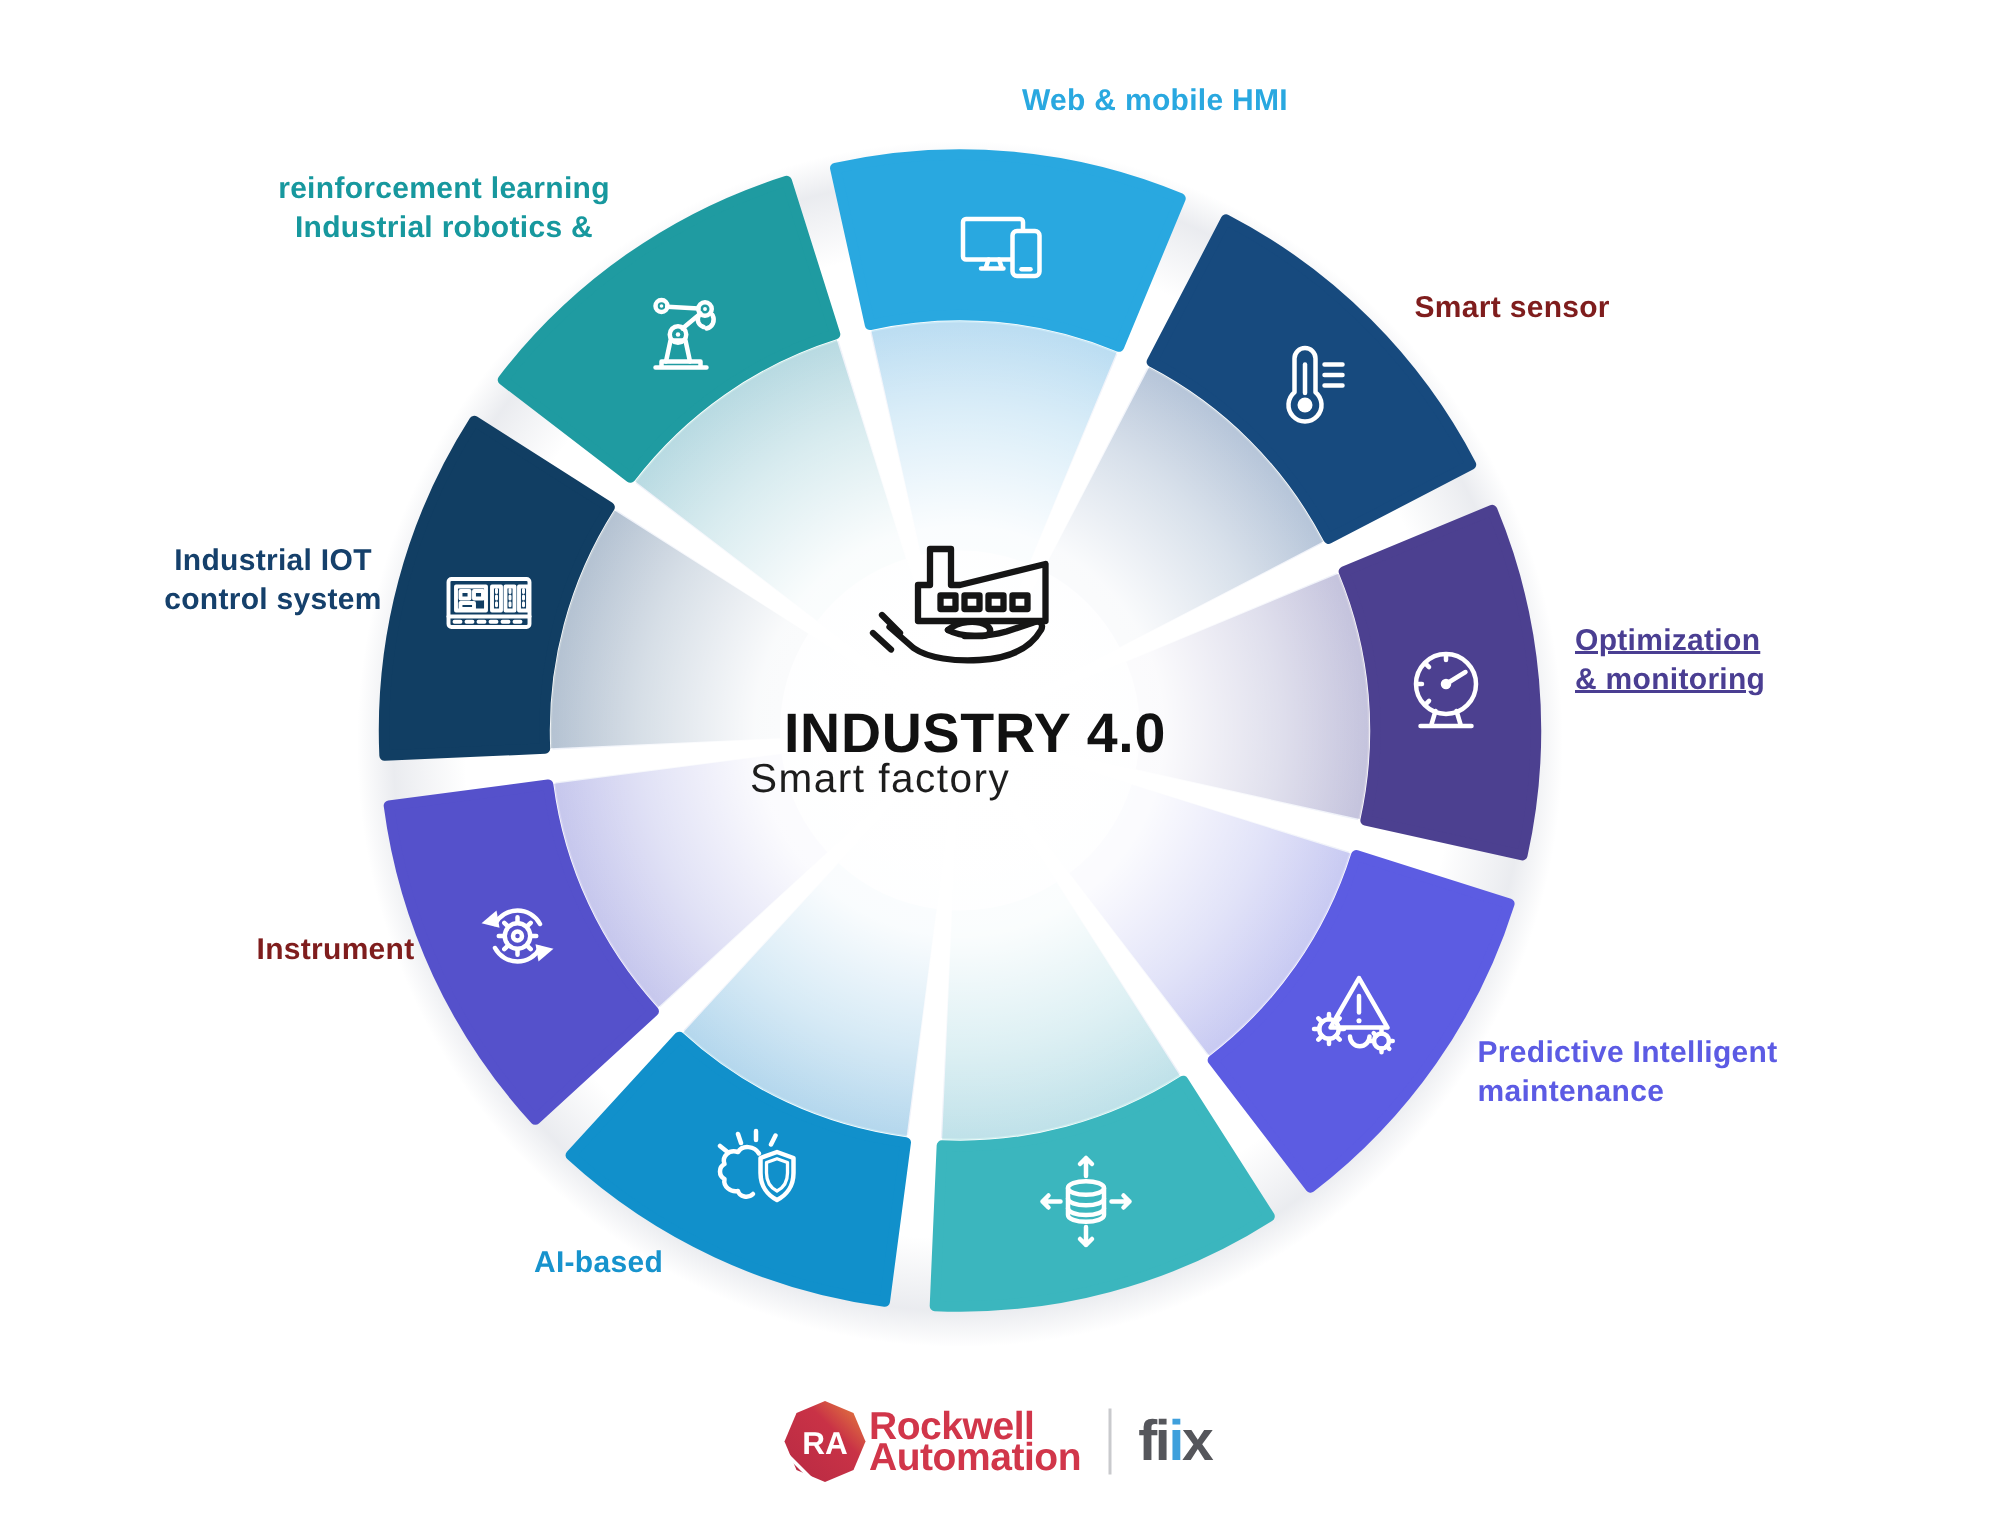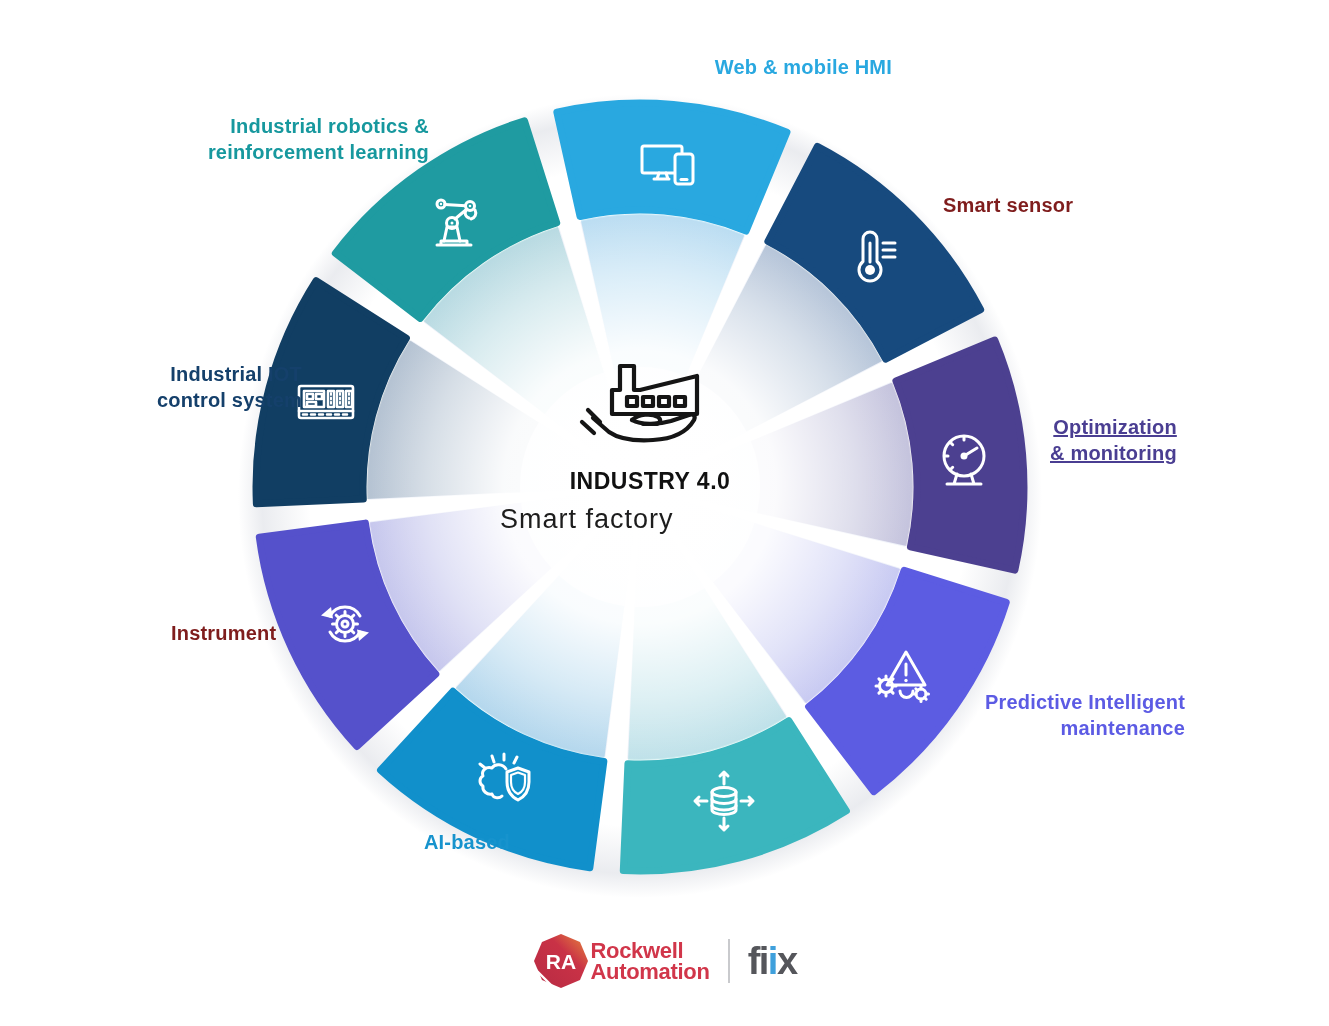--- a/index.html
+++ b/index.html
@@ -1,27 +1,27 @@
 <!DOCTYPE html>
 <html><head>
 <meta charset="utf-8">
 <style>
   html,body{margin:0;padding:0;background:#fff;}
   .stage{position:relative;width:1329px;height:1026px;background:#ffffff;overflow:hidden;
          font-family:"Liberation Sans",sans-serif;}
   svg{position:absolute;left:0;top:0;}
   .lbl{position:absolute;font-weight:bold;font-size:20px;line-height:26px;letter-spacing:.2px;}
-  .lbl .ln{display:block;text-align:right;}
+  .lbl .ln{display:block;}
   .center-title{position:absolute;left:500px;top:468px;width:300px;text-align:center;
-                font-weight:bold;font-size:23px;letter-spacing:.5px;color:#111;}
+                font-weight:bold;font-size:37px;letter-spacing:.5px;color:#111;}
   .center-sub{position:absolute;left:500px;top:504px;width:300px;text-align:left;
               font-weight:400;font-size:27px;letter-spacing:1px;color:#1d1d1d;}
   .footer{position:absolute;left:0;top:932px;width:1329px;display:flex;
           justify-content:center;align-items:center;}
-  .ra-word{font-weight:bold;font-size:22px;line-height:21px;letter-spacing:-.3px;}
+  .ra-word{font-weight:bold;font-size:26px;line-height:21px;letter-spacing:-.3px;}
   .foot-divider{width:2px;height:44px;background:#c9cacd;margin:0 18px;}
   .fiix{font-weight:bold;font-size:38px;letter-spacing:-1.5px;line-height:1;}
 </style>
 </head>
 <body>
 
 <div class="stage">
 
   <svg width="1329" height="1026" viewBox="0 0 1329 1026">
     <defs>
@@ -204,22 +204,22 @@
     <span class="ln">AI-based</span>
   </div>
   <div class="lbl" style="left: 171px; top: 620px; color: #7f1d1d;">
     <span class="ln">Instrument</span>
   </div>
   <div class="lbl" style="left: 62px; top: 361px; width: 240px; text-align: center; color: rgb(21, 64, 107);">
     <span class="ln">Industrial IOT</span>
     <span class="ln">control system</span>
   </div>
   <div class="lbl" style="left: 163px; top: 113px; width: 266px; text-align: center; color: rgb(23, 152, 158);">
+    <span class="ln">reinforcement learning</span>
     <span class="ln">Industrial robotics &amp;</span>
-    <span class="ln">reinforcement learning</span>
   </div>
 
   <div class="center-title">INDUSTRY 4.0</div>
   <div class="center-sub">Smart factory</div>
 
   <div class="footer">
     <svg width="58" height="58" viewBox="0 0 58 58" style="position:static;">
       <polygon points="29,2 48,10 56,29 48,48 29,56 10,48 2,29 10,10" fill="url(#raGrad)" stroke="none"></polygon>
       <path d="M3,37 L21,55" stroke="#ffffff" stroke-width="2.4" fill="none"></path>
       <text x="29" y="37" text-anchor="middle" font-family="Liberation Sans, sans-serif" font-size="21" font-weight="bold" fill="#ffffff">RA</text>

